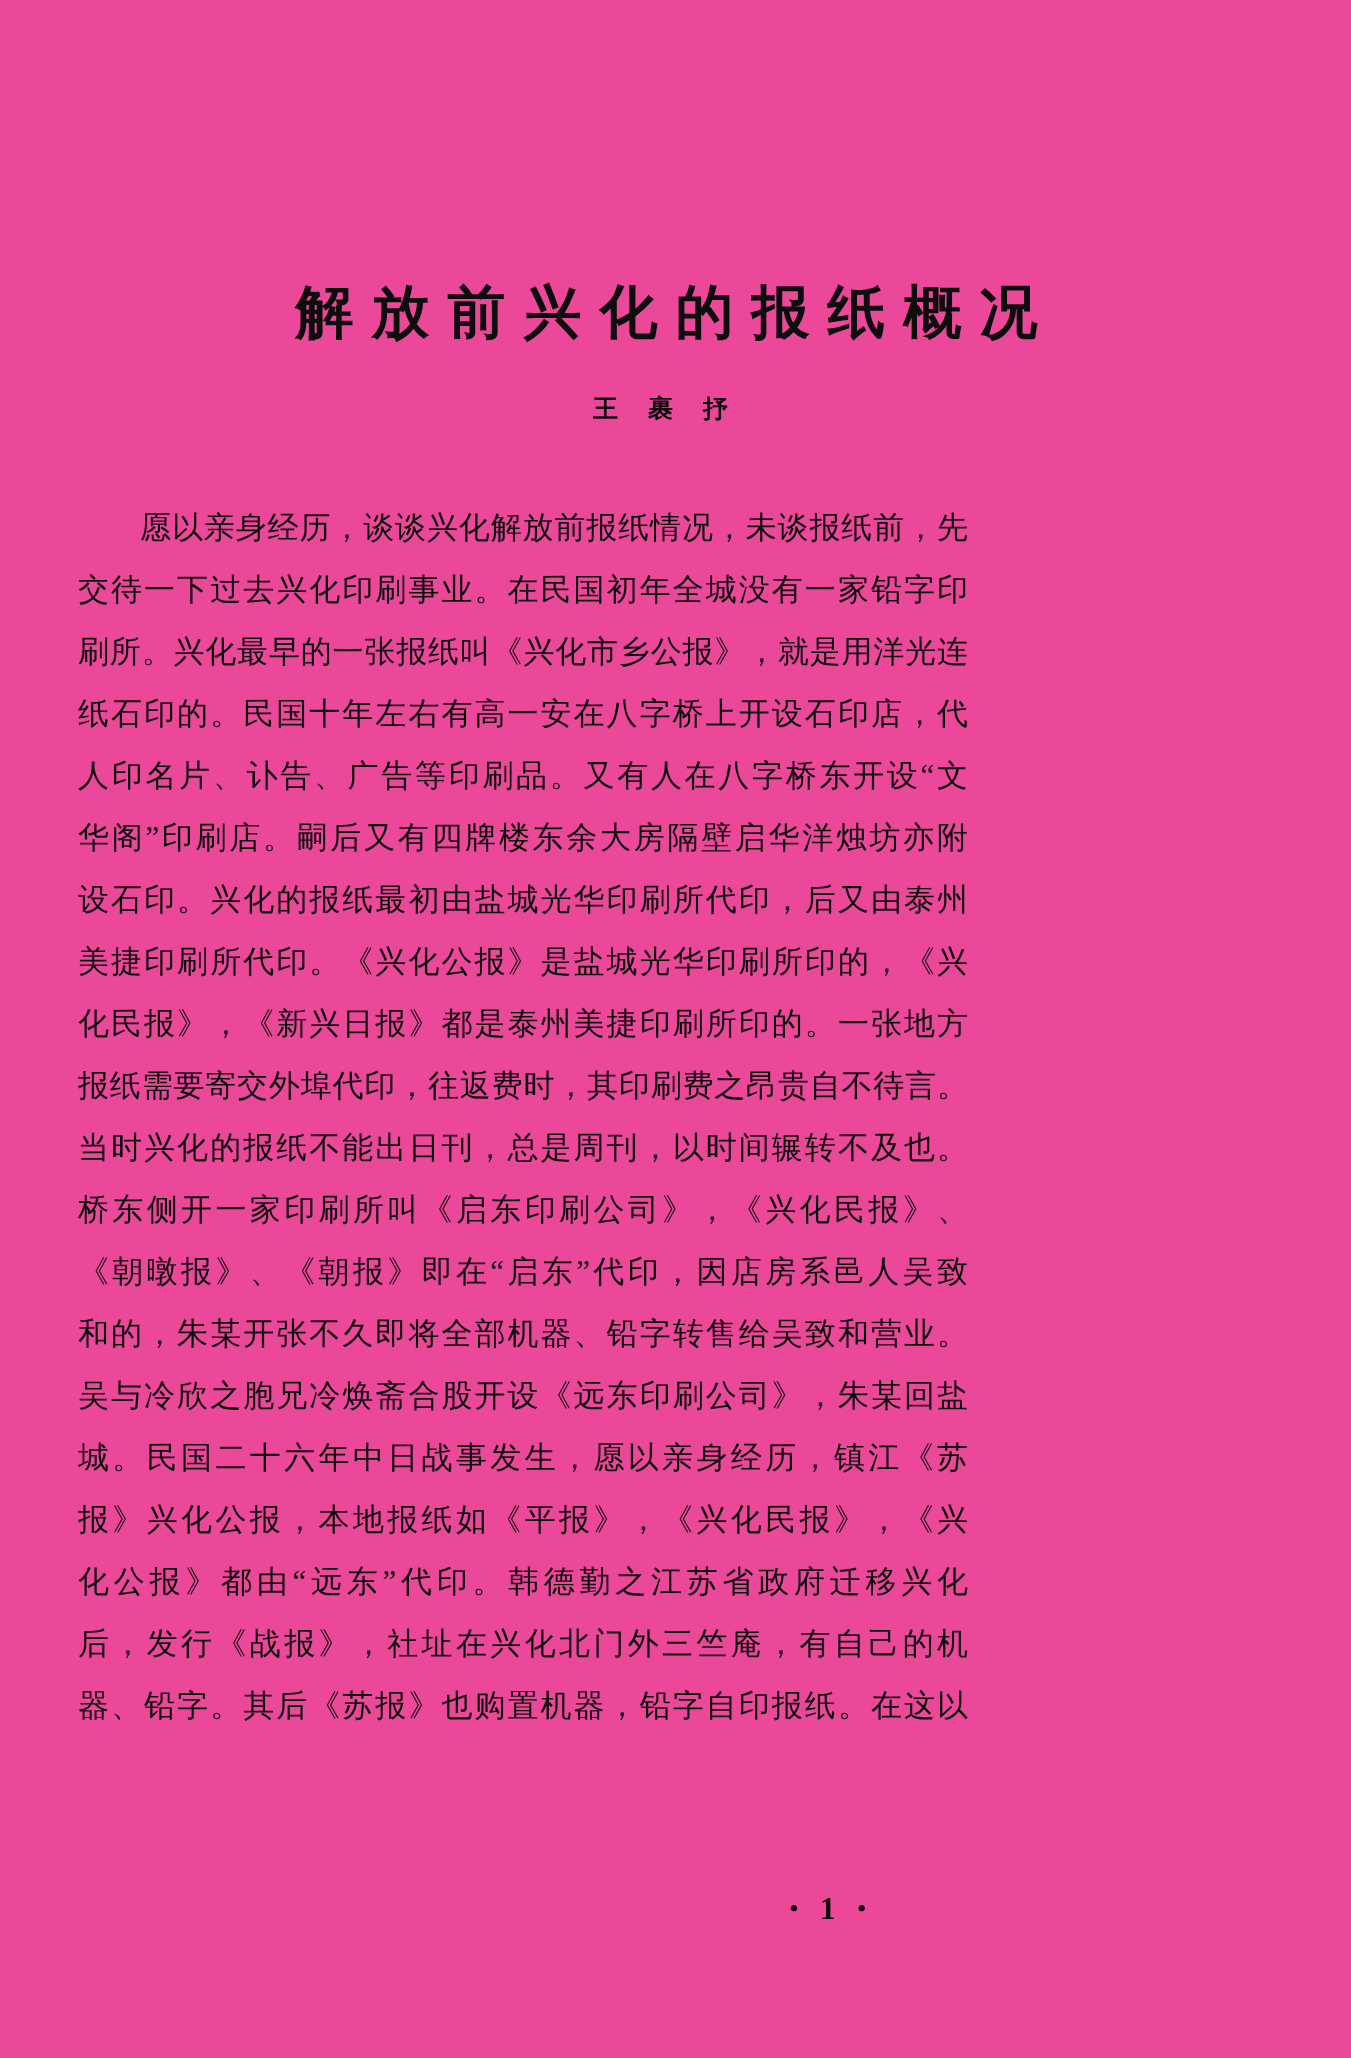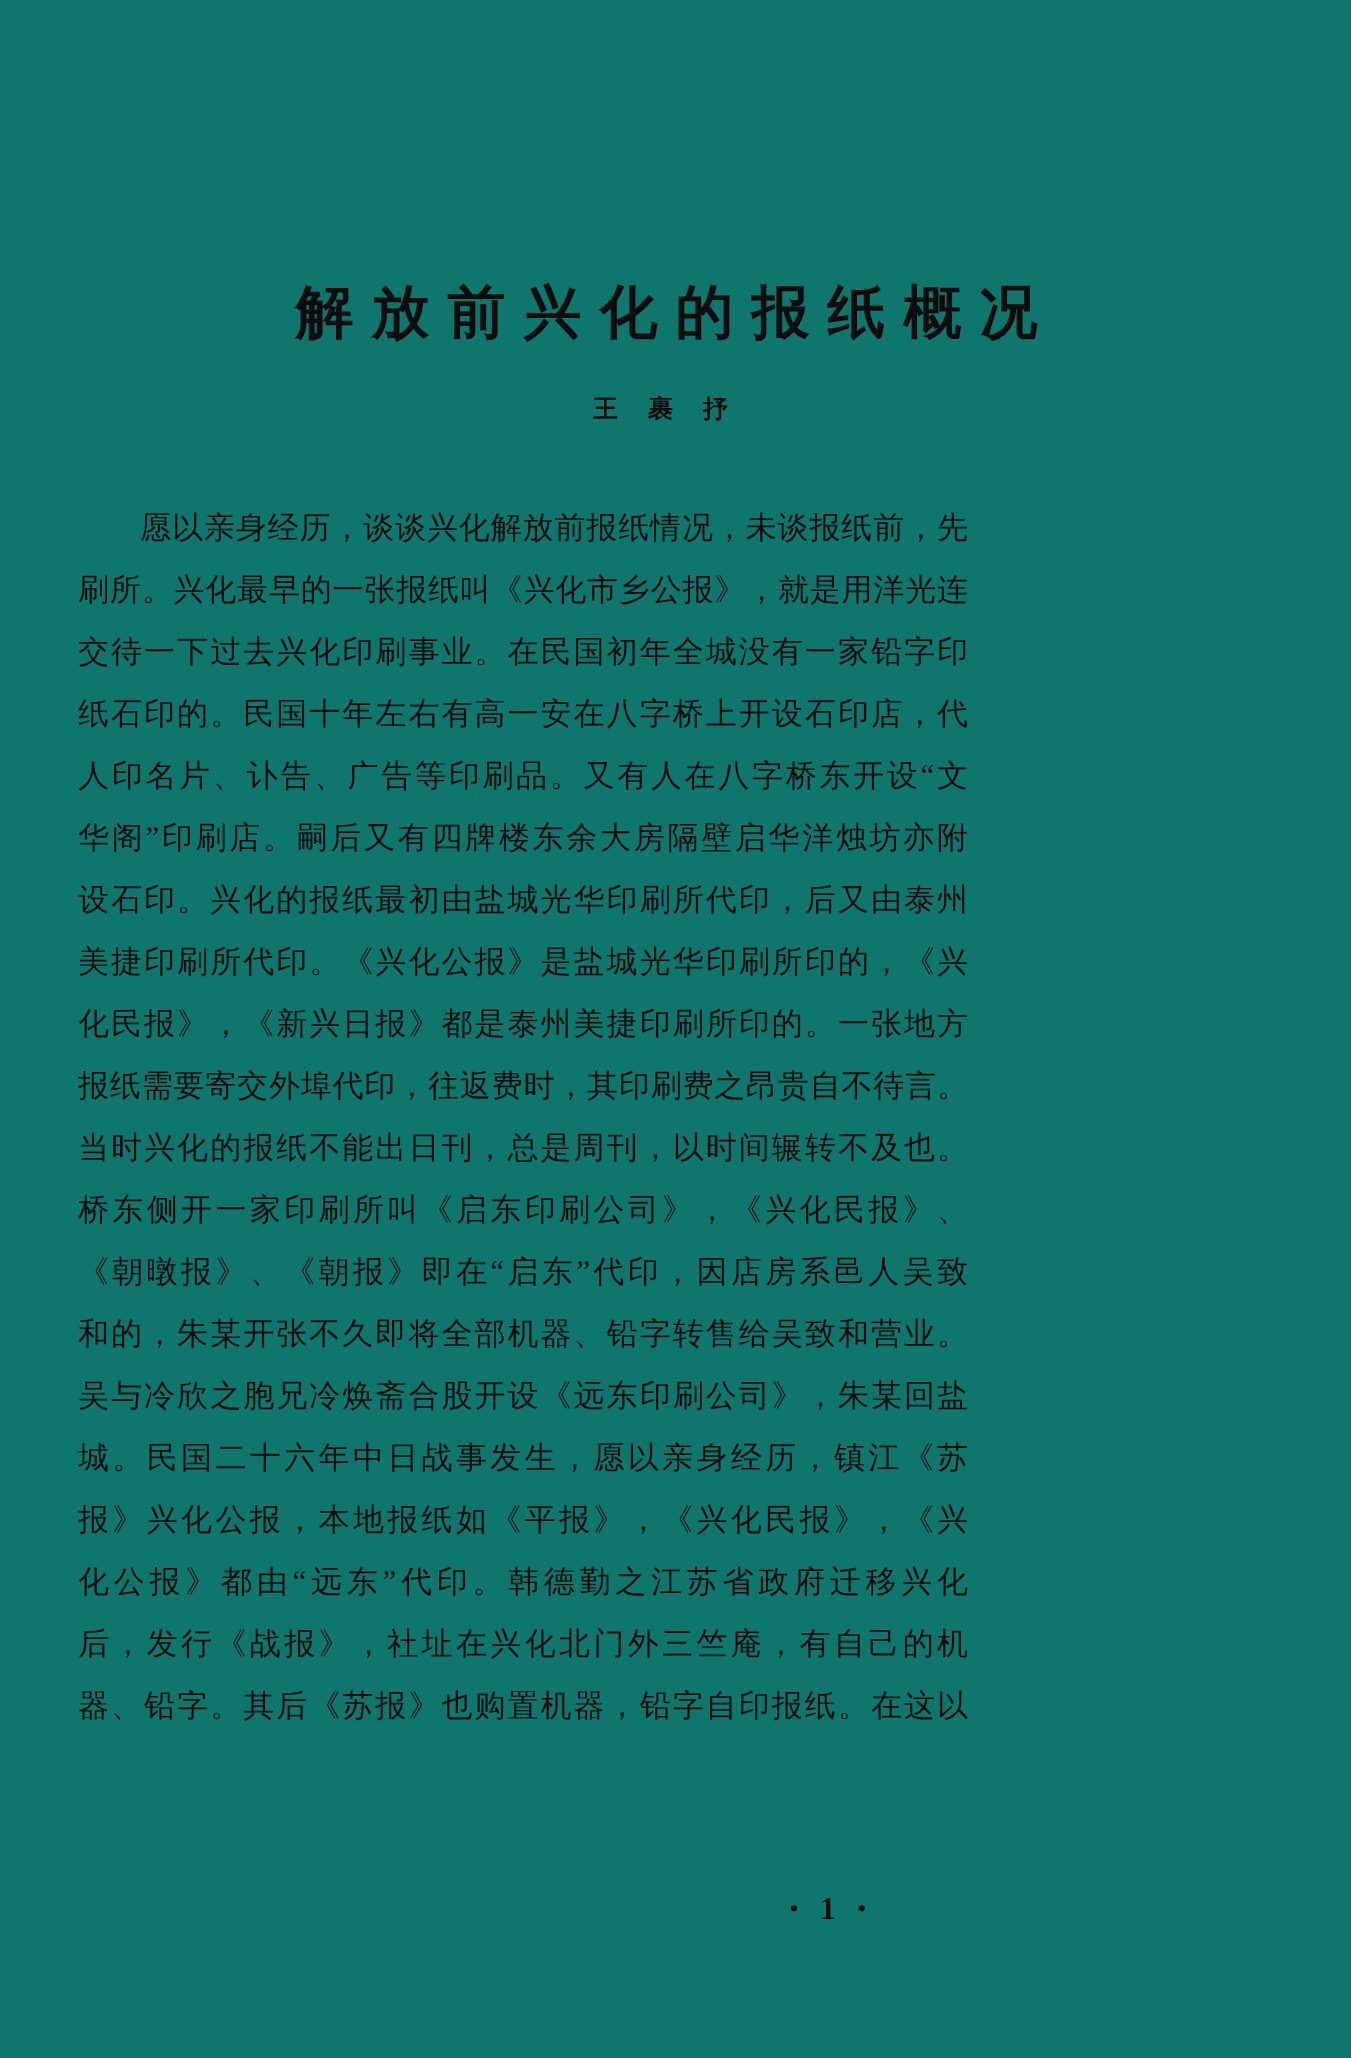--- a/index.html
+++ b/index.html
@@ -4,21 +4,21 @@
 <style>
   html, body {
     margin: 0;
     padding: 0;
     background: #ffffff;
   }
   .page {
     position: relative;
     width: 1351px;
     height: 2058px;
-    background: #0f766e;
+    background: #ec4899;
     color: #0d0d0d;
     font-family: "Liberation Serif", serif;
     overflow: hidden;
   }
   .title {
     position: absolute;
     top: 280px;
     left: 0;
     width: 100%;
     margin: 0;
@@ -80,22 +80,22 @@
 <body>
 
 <div class="page">
 
   <h1 class="title">解放前兴化的报纸概况</h1>
 
   <div class="author">王裹抒</div>
 
   <div class="body-text">
       <div class="body-line">愿以亲身经历，谈谈兴化解放前报纸情况，未谈报纸前，先</div>
+      <div class="body-line">交待一下过去兴化印刷事业。在民国初年全城没有一家铅字印</div>
       <div class="body-line">刷所。兴化最早的一张报纸叫《兴化市乡公报》，就是用洋光连</div>
-      <div class="body-line">交待一下过去兴化印刷事业。在民国初年全城没有一家铅字印</div>
       <div class="body-line">纸石印的。民国十年左右有高一安在八字桥上开设石印店，代</div>
       <div class="body-line">人印名片、讣告、广告等印刷品。又有人在八字桥东开设“文</div>
       <div class="body-line">华阁”印刷店。嗣后又有四牌楼东余大房隔壁启华洋烛坊亦附</div>
       <div class="body-line">设石印。兴化的报纸最初由盐城光华印刷所代印，后又由泰州</div>
       <div class="body-line">美捷印刷所代印。《兴化公报》是盐城光华印刷所印的，《兴</div>
       <div class="body-line">化民报》，《新兴日报》都是泰州美捷印刷所印的。一张地方</div>
       <div class="body-line">报纸需要寄交外埠代印，往返费时，其印刷费之昂贵自不待言。</div>
       <div class="body-line">当时兴化的报纸不能出日刊，总是周刊，以时间辗转不及也。</div>
       <div class="body-line">桥东侧开一家印刷所叫《启东印刷公司》，《兴化民报》、</div>
       <div class="body-line">《朝暾报》、《朝报》即在“启东”代印，因店房系邑人吴致</div>

